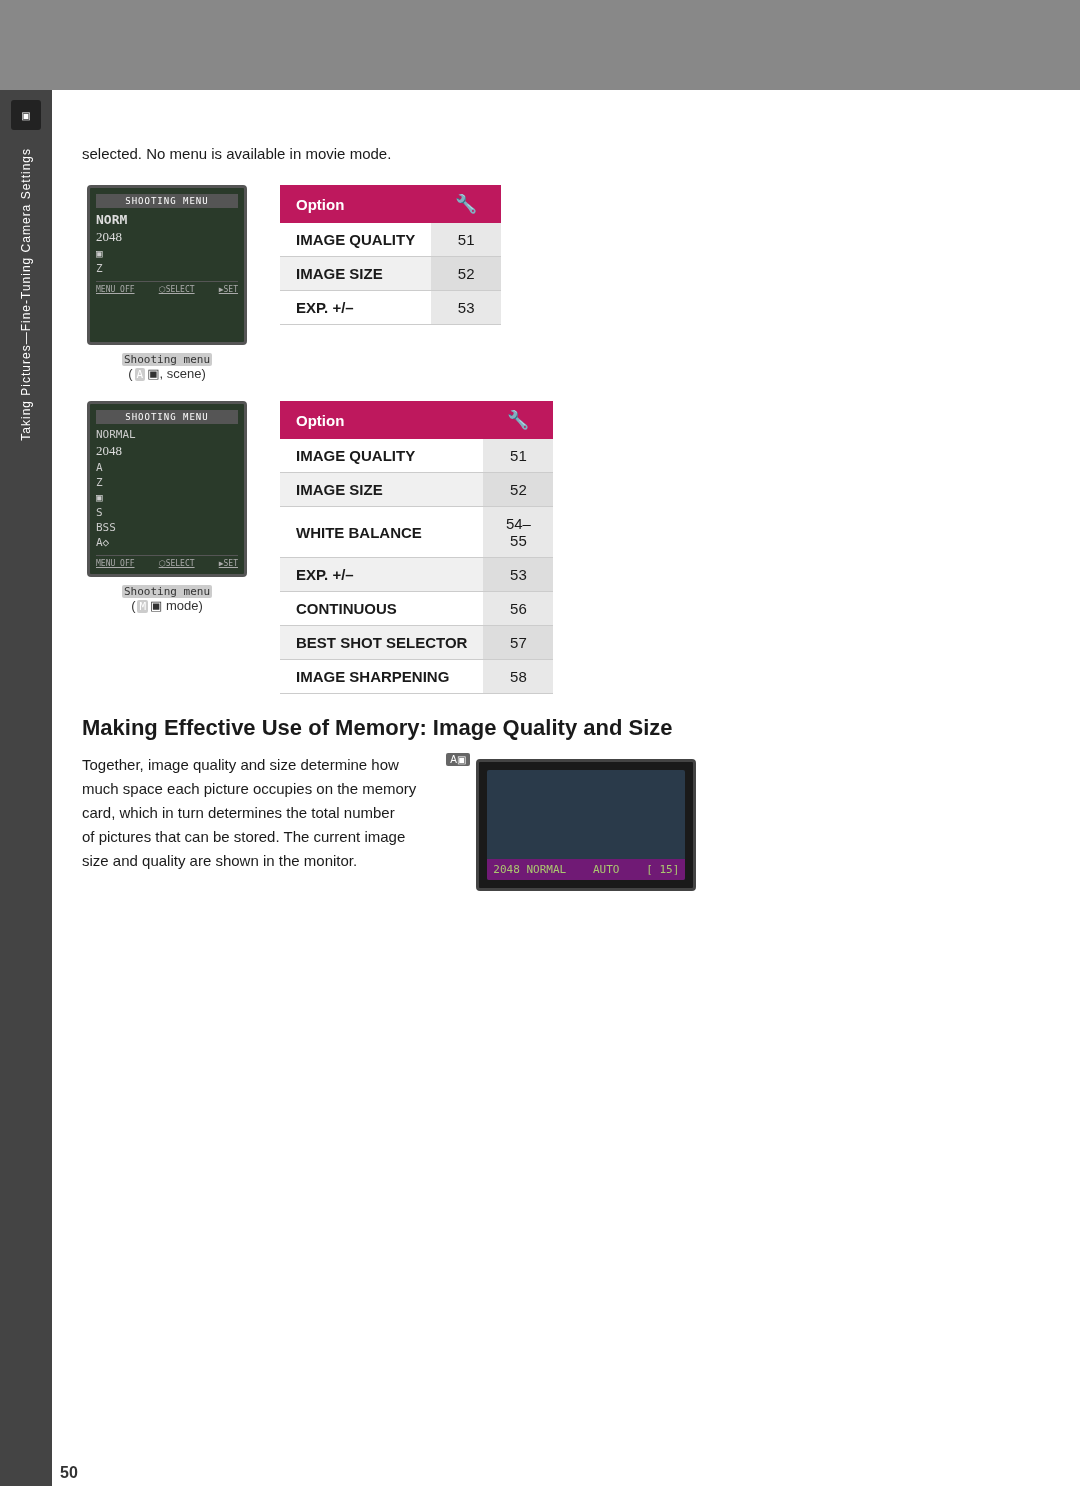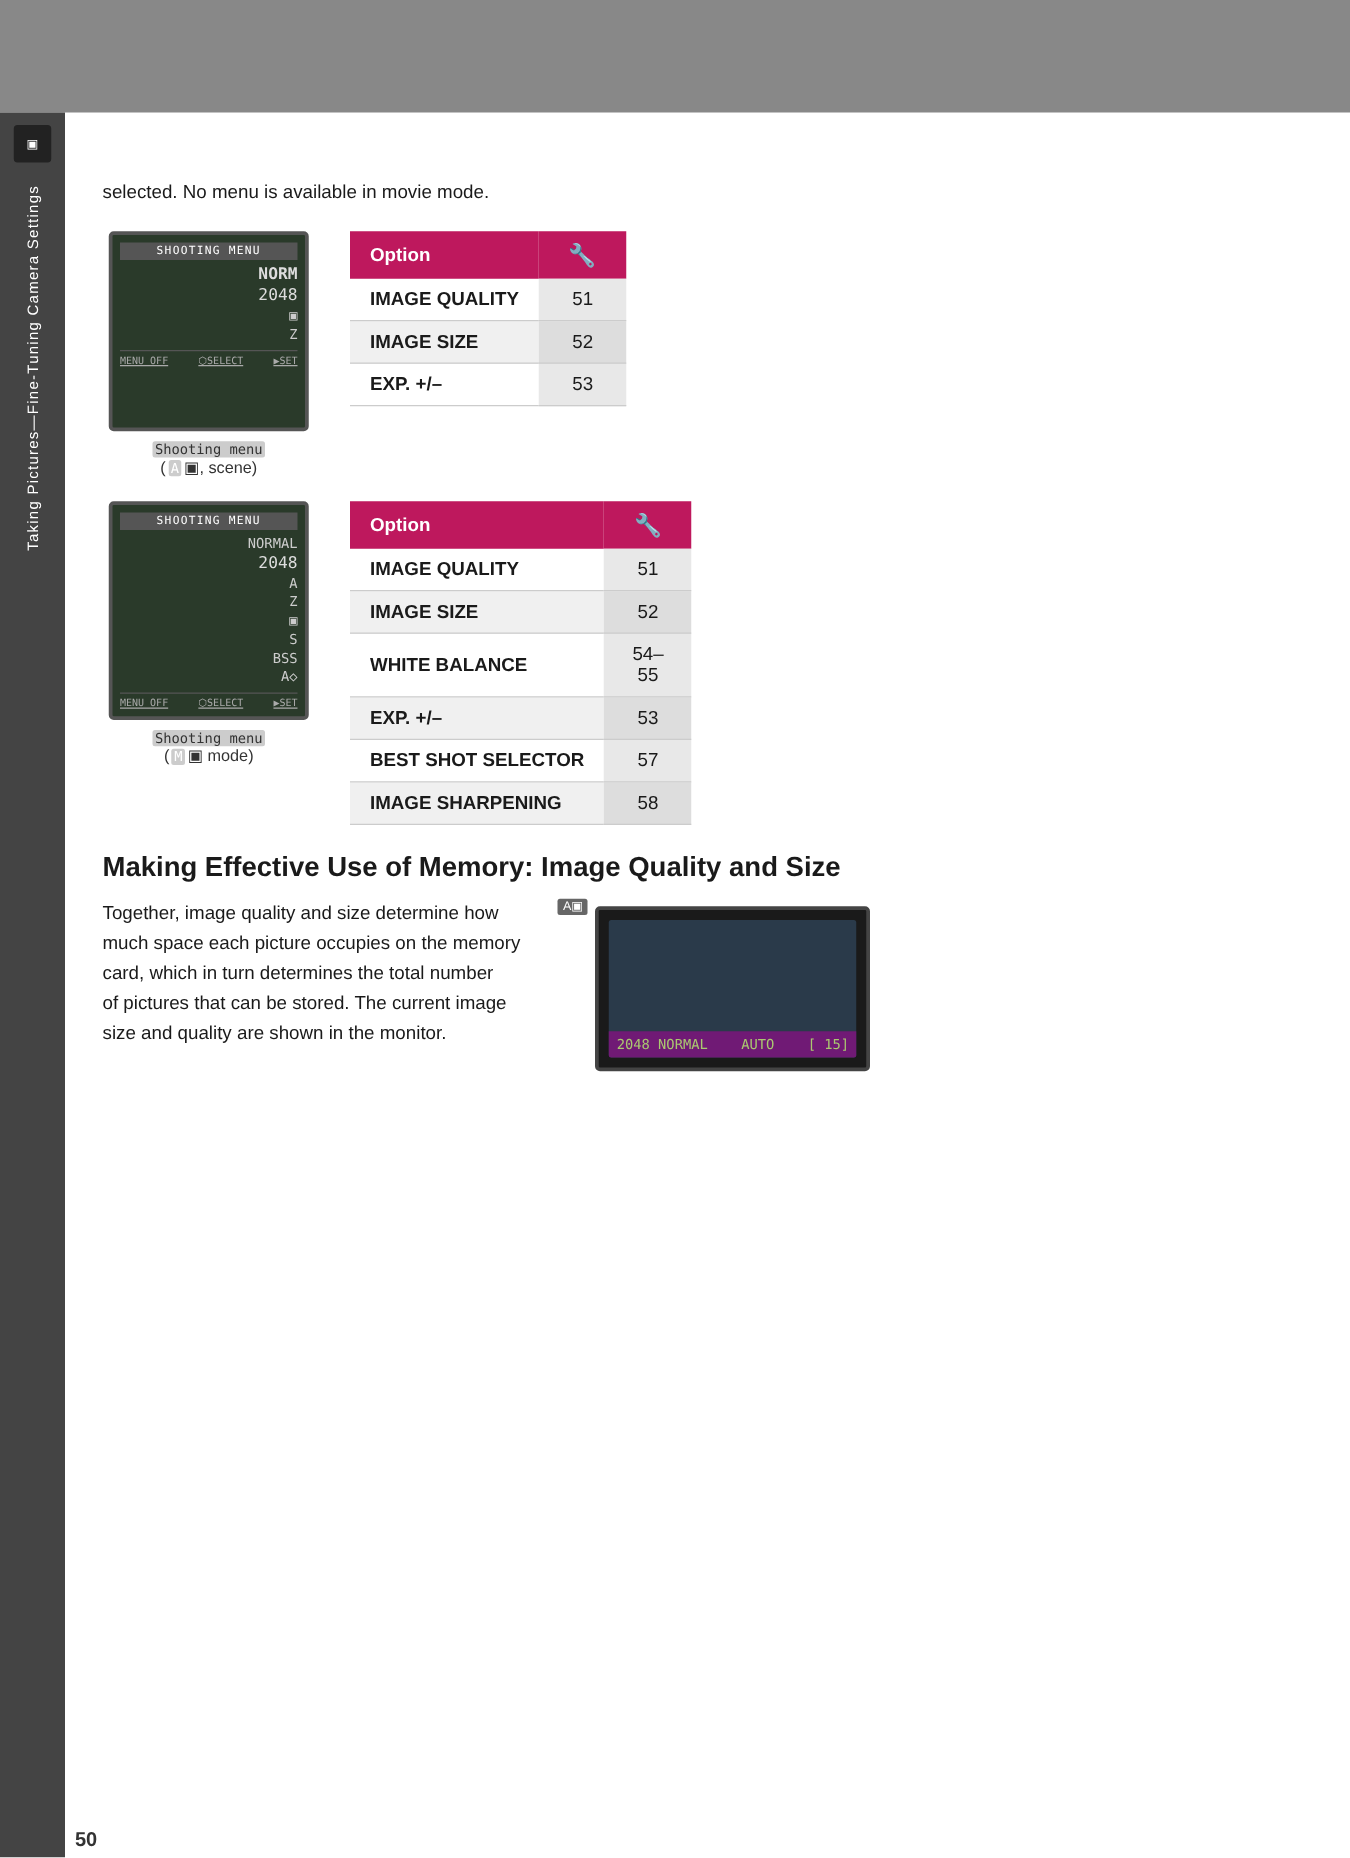--- a/index.html
+++ b/index.html
@@ -100,21 +100,20 @@
       padding: 2px 0;
       margin-bottom: 4px;
       letter-spacing: 1px;
     }
     .lcd-row {
       display: flex;
       align-items: center;
       font-size: 11px;
       color: #ccc;
       margin: 2px 0;
-      justify-content: flex-end;
     }
     .lcd-bottom-bar {
       margin-top: 6px;
       display: flex;
       justify-content: space-between;
       font-size: 8px;
       color: #aaa;
       border-top: 1px solid #555;
       padding-top: 3px;
       text-decoration: underline;
@@ -253,20 +252,21 @@
       color: #ccc;
     }
     .lcd-norm {
       color: #ddd;
       font-size: 13px;
       font-weight: bold;
     }
     .lcd-2048 {
       color: #ddd;
       font-size: 13px;
+      font-family: Liberation Serif, serif;
     }
   </style>
 </head>
 <body>
 
 <div class="top-bar"></div>
 
 <div class="sidebar">
   <div class="sidebar-icon">▣</div>
   <div class="sidebar-text-vertical">Taking Pictures—Fine-Tuning Camera Settings</div>
@@ -394,20 +394,24 @@
             </tr>
             <tr>
               <td>WHITE BALANCE</td>
               <td class="page-num">54–55</td>
             </tr>
             <tr>
               <td>EXP. +/–</td>
               <td class="page-num">53</td>
             </tr>
             <tr>
+              <td>CONTINUOUS</td>
+              <td class="page-num">56</td>
+            </tr>
+            <tr>
               <td>BEST SHOT SELECTOR</td>
               <td class="page-num">57</td>
             </tr>
             <tr>
               <td>IMAGE SHARPENING</td>
               <td class="page-num">58</td>
             </tr>
           </tbody>
       </table>
     </div>

